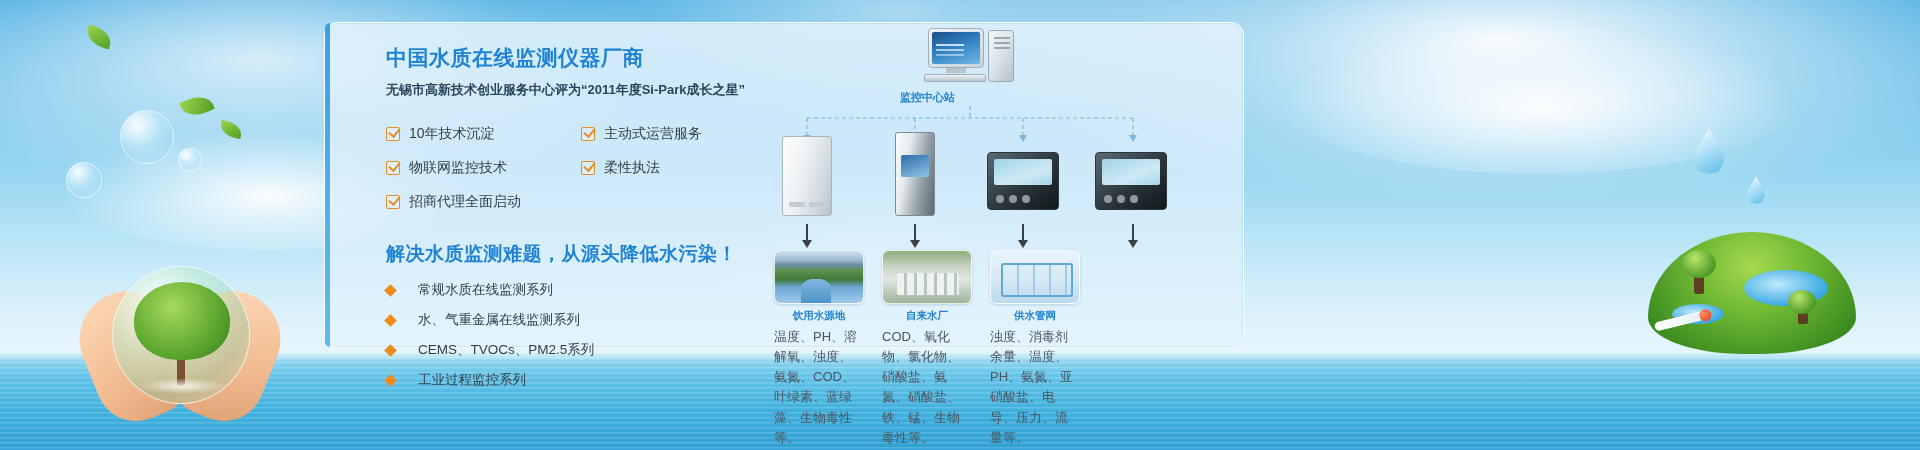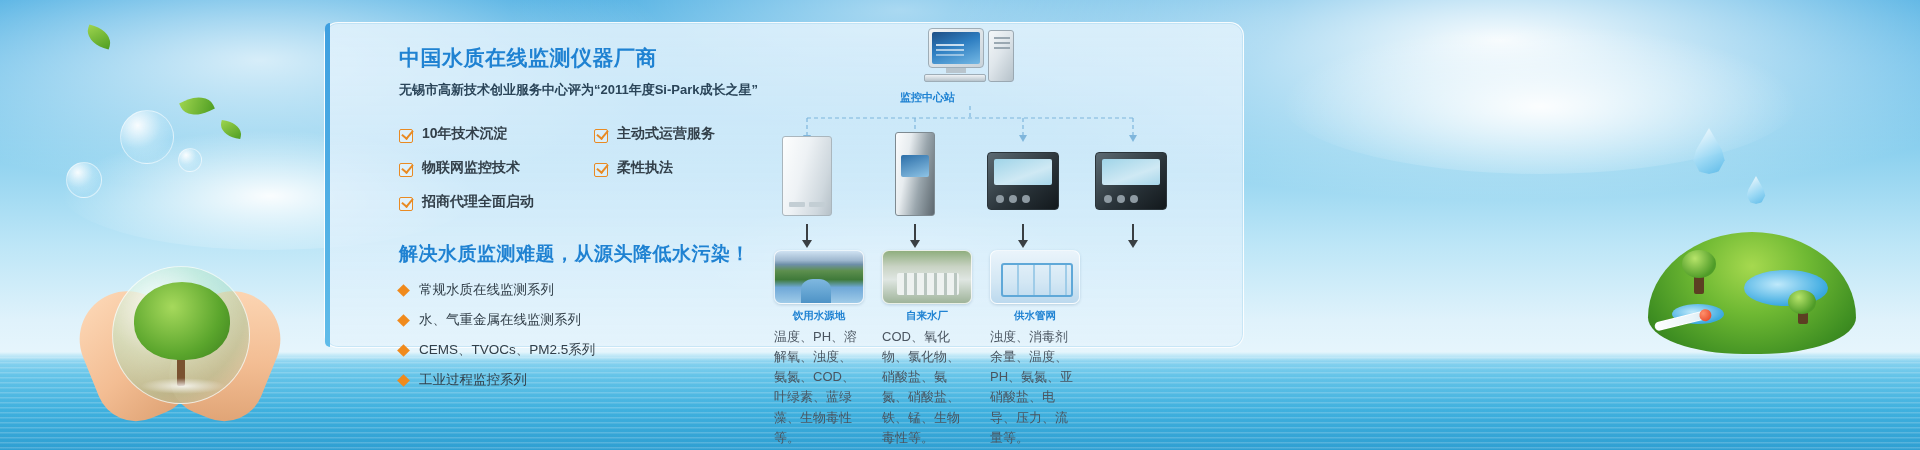--- a/index.html
+++ b/index.html
@@ -115,50 +115,50 @@
     border:1px solid rgba(255,255,255,.85);
     box-shadow:0 0 0 1px rgba(150,205,235,.35) inset;
   }
   .card-accent{
     position:absolute; left:0; top:0; width:5px; height:100%;
     border-radius:14px 0 0 14px;
     background:linear-gradient(to bottom,#3d9fe0,#5fbce9);
   }
 
   
-  .txt { position:absolute; left:74px; top:22px; width:420px; }
+  .txt { position:absolute; left:61px; top:22px; width:420px; }
   .title {
     font-size:21px; font-weight:bold; color:#1f82d2; letter-spacing:.5px;
     line-height:1.2;
   }
   .subtitle {
     margin-top:11px; font-size:13px; color:#2a4458; font-weight:bold; white-space:nowrap;
   }
 
   .checks { margin-top:26px; display:flex; flex-wrap:wrap; width:390px; }
   .chk-item {
-    width:50%; display:flex; align-items:flex-end; margin-bottom:16px;
-    font-size:14px; color:#33404a;font-weight:bold;
+    width:50%; display:flex; align-items:center; margin-bottom:16px;
+    font-size:14px; color:#33404a;
   }
   .chk-box {
     width:14px; height:14px; border:1.6px solid #e98a22; border-radius:2px;
     margin-right:9px; position:relative; flex:0 0 auto; background:rgba(255,255,255,.25);
   }
   .chk-box:after{
     content:""; position:absolute; left:2px; top:0px; width:9px; height:5px;
     border-left:2px solid #e98a22; border-bottom:2px solid #e98a22;
     transform:rotate(-50deg);
   }
 
   .heading2 {
     margin-top:14px; font-size:19px; font-weight:bold; color:#1f82d2; letter-spacing:.5px;
     white-space:nowrap;
   }
   .bullets { margin-top:14px; }
-  .bl-item { display:flex; align-items:center; margin-bottom:12px; font-size:13.5px; color:#33404a; }
+  .bl-item { display:flex; align-items:center; margin-bottom:12px; font-size:13.5px; color:#33404a;gap:12px; }
   .bl-dot {
     width:9px; height:9px; background:#f08a1c; margin-right:11px; flex:0 0 auto;
     transform:rotate(45deg);
   }
 
   
   .diagram { position:absolute; left:760px; top:18px; width:420px; height:408px; }
 
   .pc-wrap { position:absolute; left:168px; top:10px; width:88px; height:58px; }
   .monitor {

